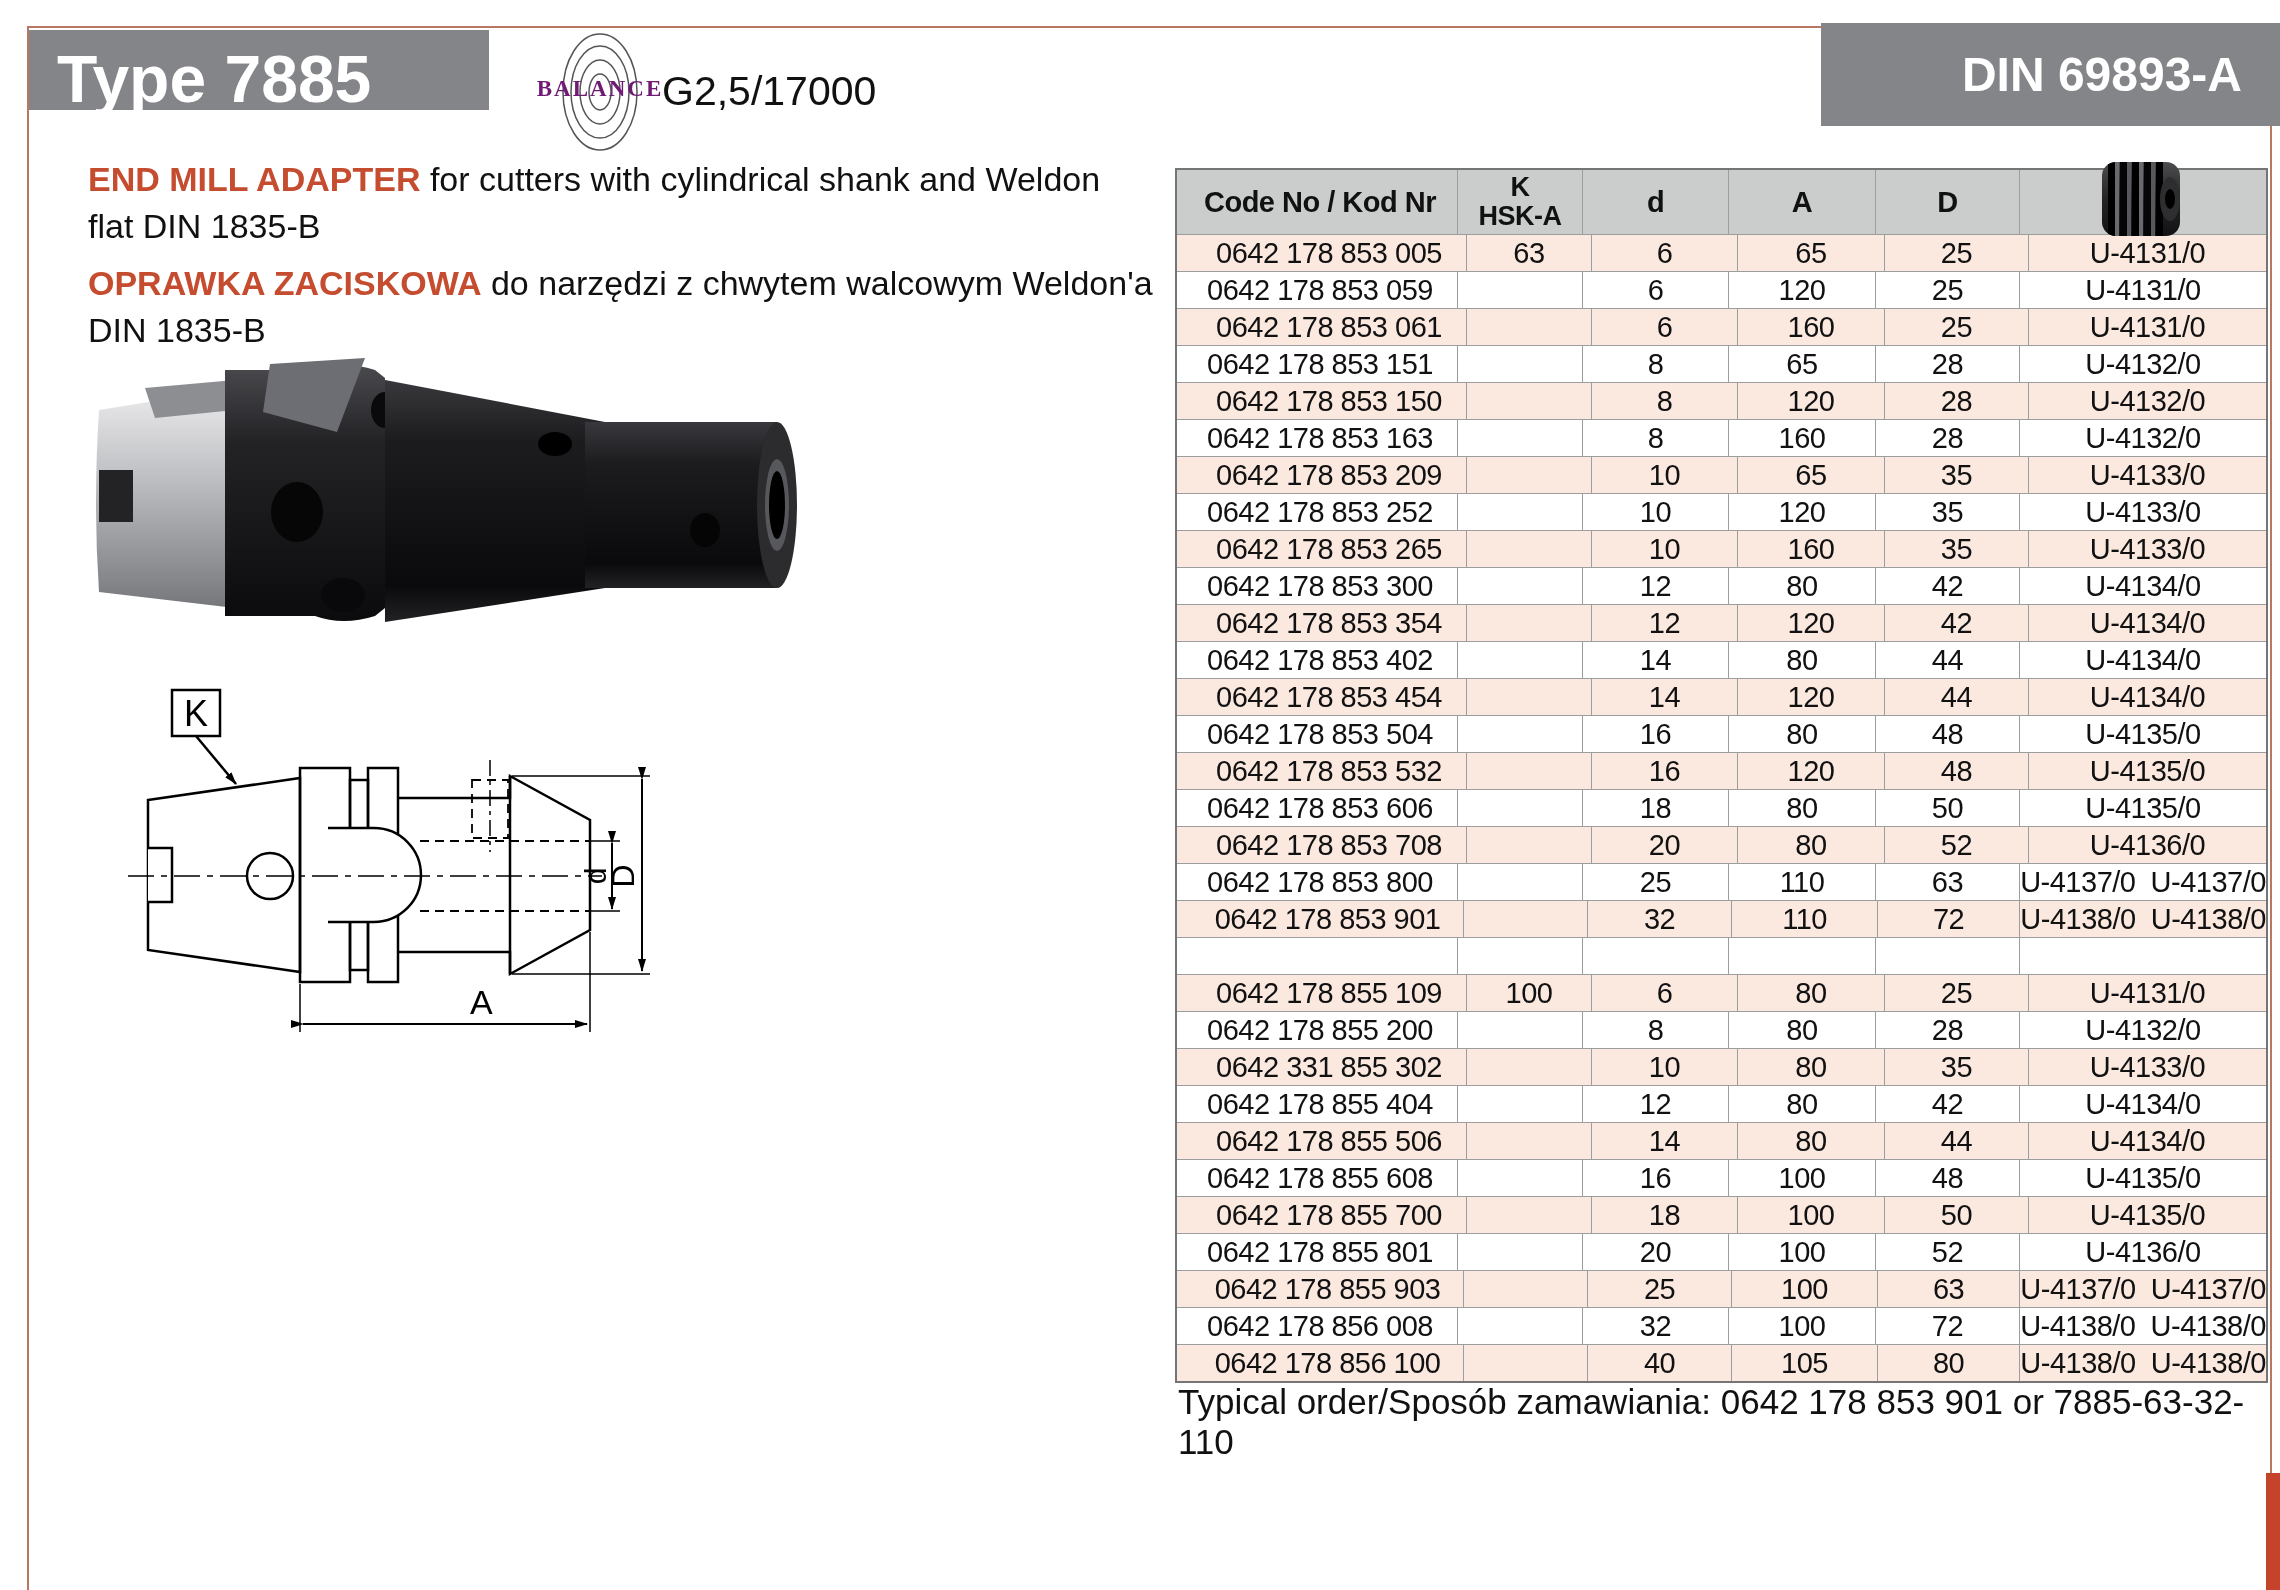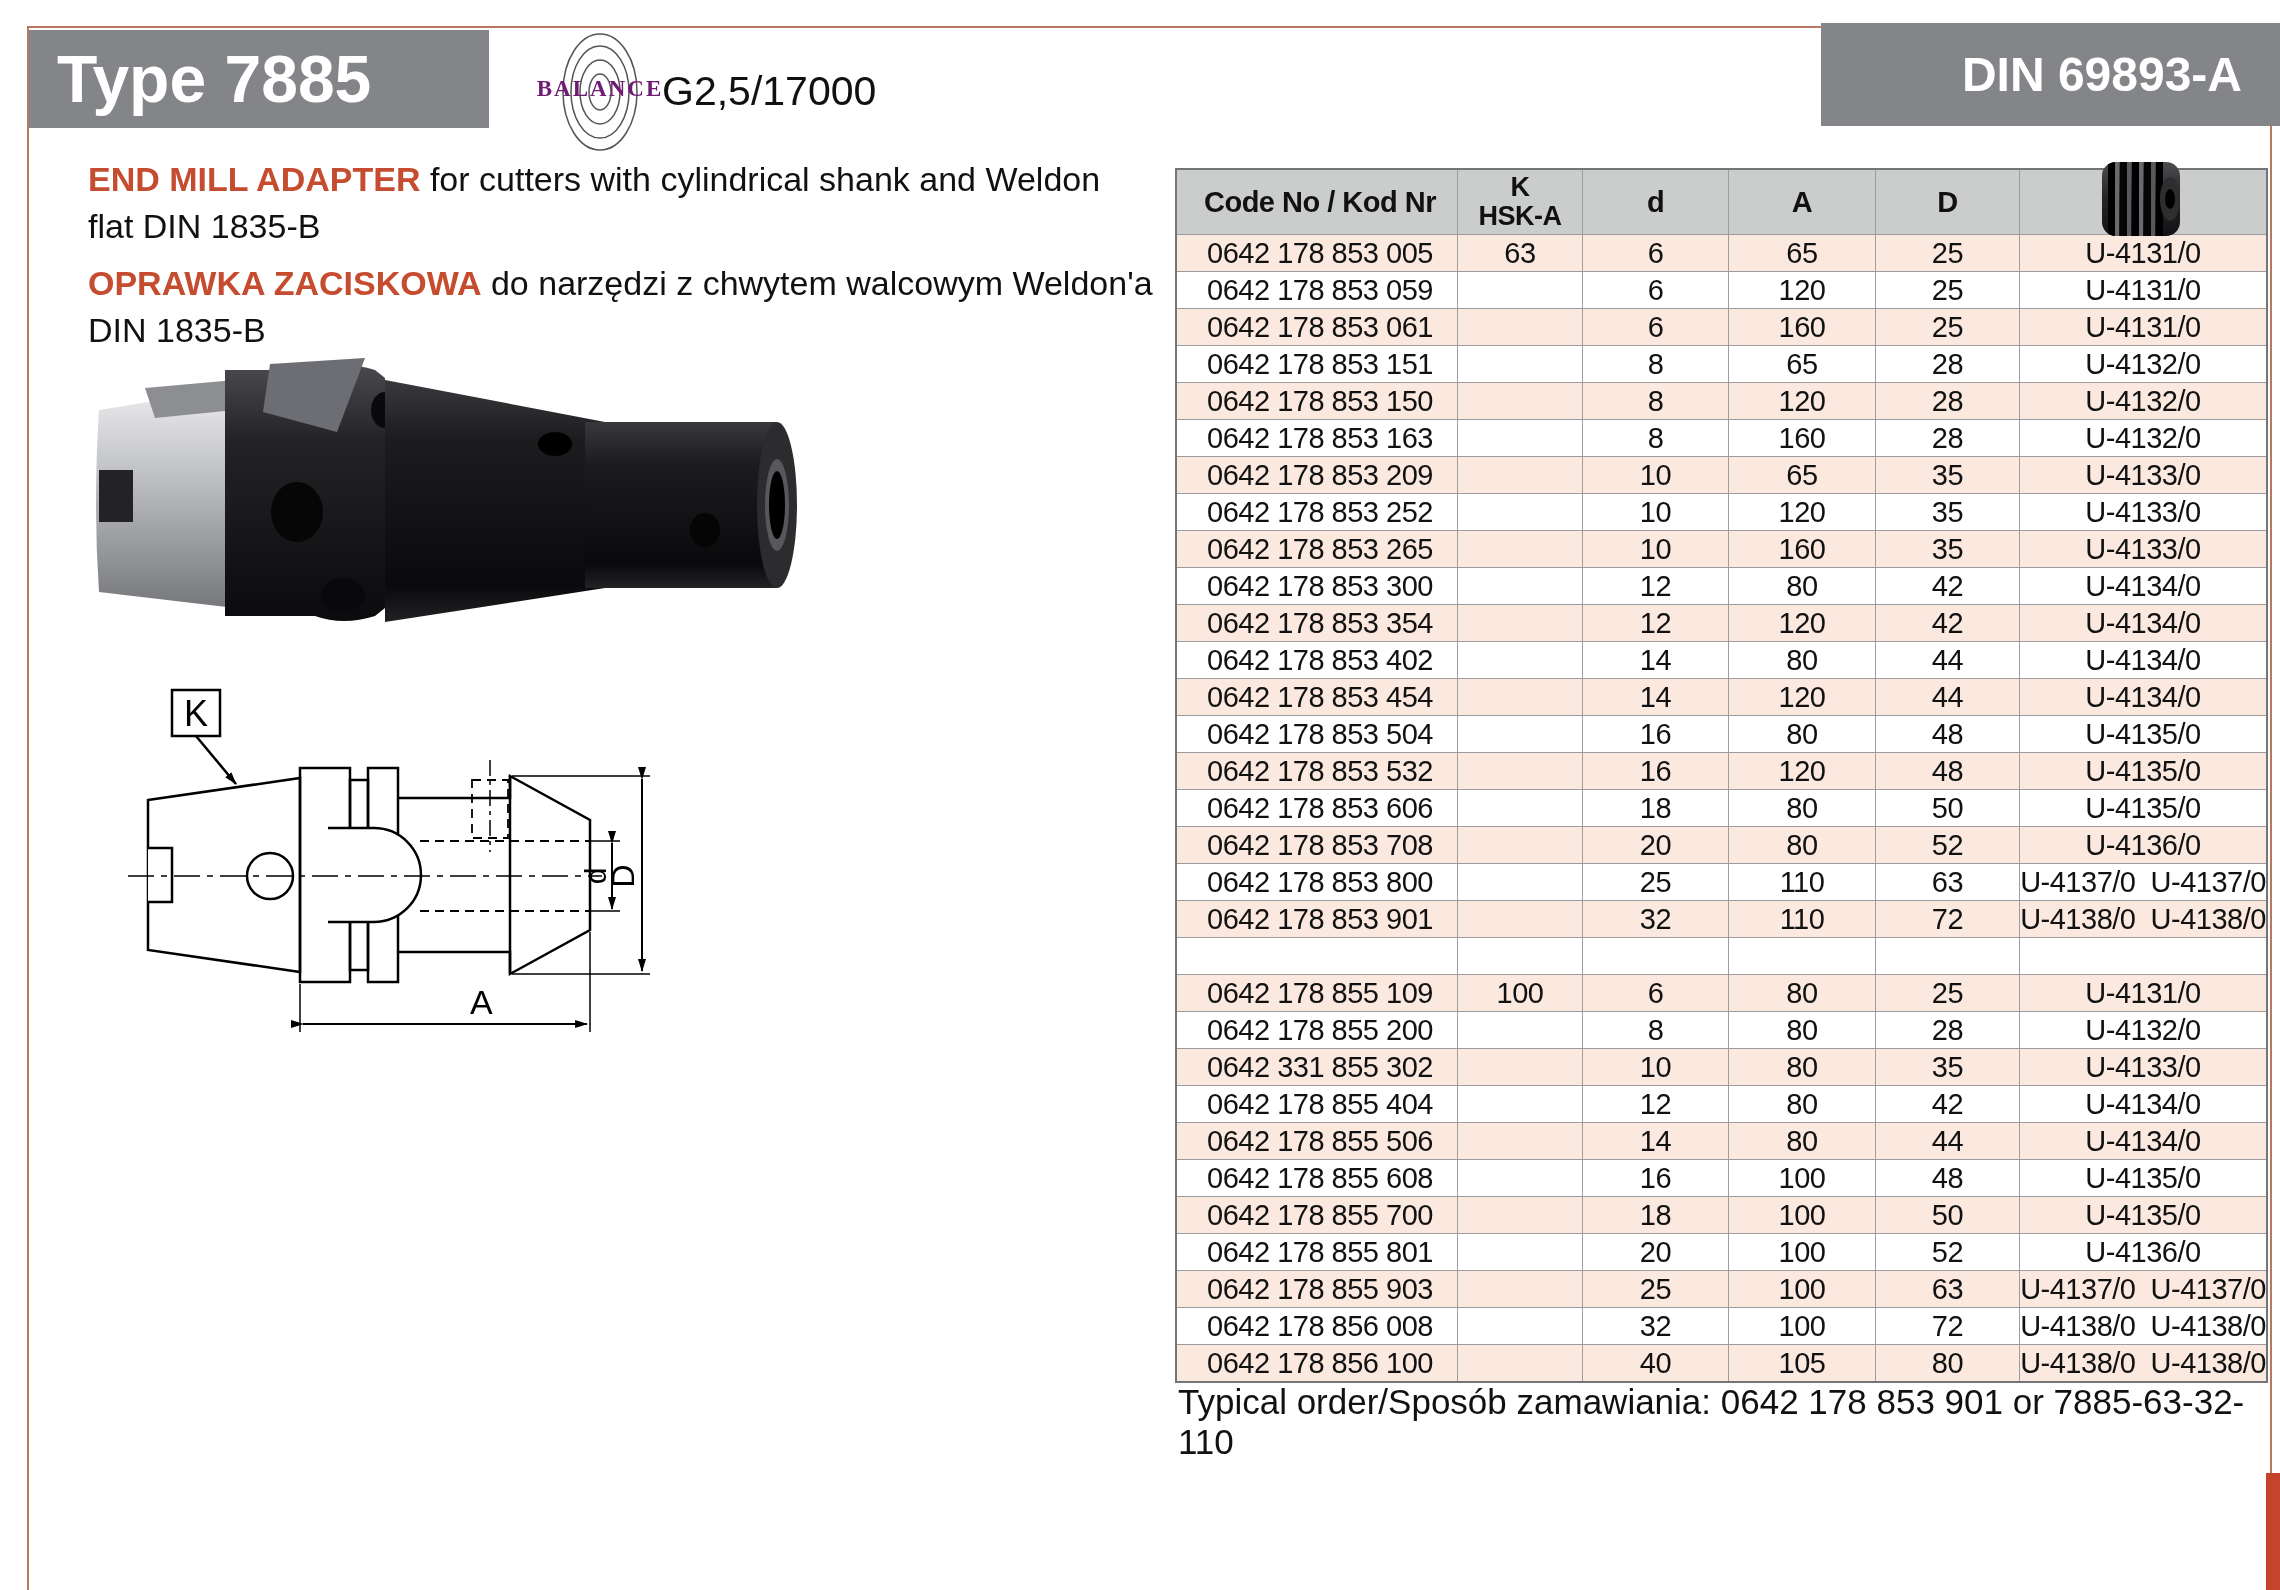--- a/index.html
+++ b/index.html
@@ -6,21 +6,21 @@
   .page{position:relative;width:2280px;height:1590px;background:#fff;overflow:hidden;
         font-family:"Liberation Sans",sans-serif;color:#111;}
   
   .frame-top{position:absolute;left:27px;top:26px;width:2245px;height:2px;background:#b9775f;}
   .frame-left{position:absolute;left:27px;top:26px;width:2px;height:1564px;background:#b9775f;}
   .frame-right{position:absolute;left:2270px;top:26px;width:2px;height:1564px;background:#b9775f;}
   .index-tab{position:absolute;left:2266px;top:1473px;width:14px;height:117px;background:#c5432a;}
 
   
   .banner{position:absolute;background:#838588;color:#fff;font-weight:bold;}
-  .banner-type{left:29px;top:30px;width:460px;height:98px;font-size:66px;line-height:99px;padding-left:28px;box-sizing:border-box;}
+  .banner-type{left:29px;top:30px;width:460px;height:80px;font-size:66px;line-height:99px;padding-left:28px;box-sizing:border-box;}
   .banner-din{left:1821px;top:23px;width:461px;height:103px;font-size:48px;line-height:103px;text-align:right;padding-right:40px;box-sizing:border-box;}
 
   
   .balance{position:absolute;left:552px;top:28px;width:96px;height:128px;}
   .balance-text{position:absolute;left:500px;top:76px;width:200px;text-align:center;
     font-family:"Liberation Serif",serif;font-weight:bold;font-size:23px;letter-spacing:2px;color:#701a75;}
   .balance-spec{position:absolute;left:662px;top:68px;font-size:41px;color:#111;}
 
   
   .desc{position:absolute;left:88px;width:1080px;font-size:34px;line-height:47px;color:#111;}
@@ -28,21 +28,21 @@
   .desc-en{top:156px;}
   .desc-pl{top:260px;}
 
   .photo{position:absolute;left:85px;top:340px;}
   .drawing{position:absolute;left:120px;top:680px;}
 
   
   .spec-table{position:absolute;left:1175px;top:168px;width:1093px;border:2px solid #737577;box-sizing:border-box;background:#fff;}
   .thead{display:flex;height:64px;background:#cbcdcd;font-weight:bold;}
   .trow{display:flex;height:36px;}
-  .trow.pink{background:#fbe9e0;}
+  .trow.pink{background:#fbe9e0;padding-left:9px;}
   .trow{border-top:1px solid #9b9d9e;}
   .tcell{display:flex;align-items:center;justify-content:center;box-sizing:border-box;
          border-right:1px solid #9b9d9e;font-size:29px;letter-spacing:-0.5px;white-space:pre;}
   .tcell:last-child{border-right:none;}
   .c1{width:275px;margin-left:6px;} .c2{width:125px;} .c3{width:146px;} .c4{width:147px;} .c5{width:144px;} .c6{flex:1;}
   .thead .tcell{font-size:29px;}
   .thead .k2{display:flex;flex-direction:column;line-height:29px;font-size:27px;}
 
   .caption{position:absolute;left:1178px;top:1382px;font-size:35px;color:#111;}
 </style>

